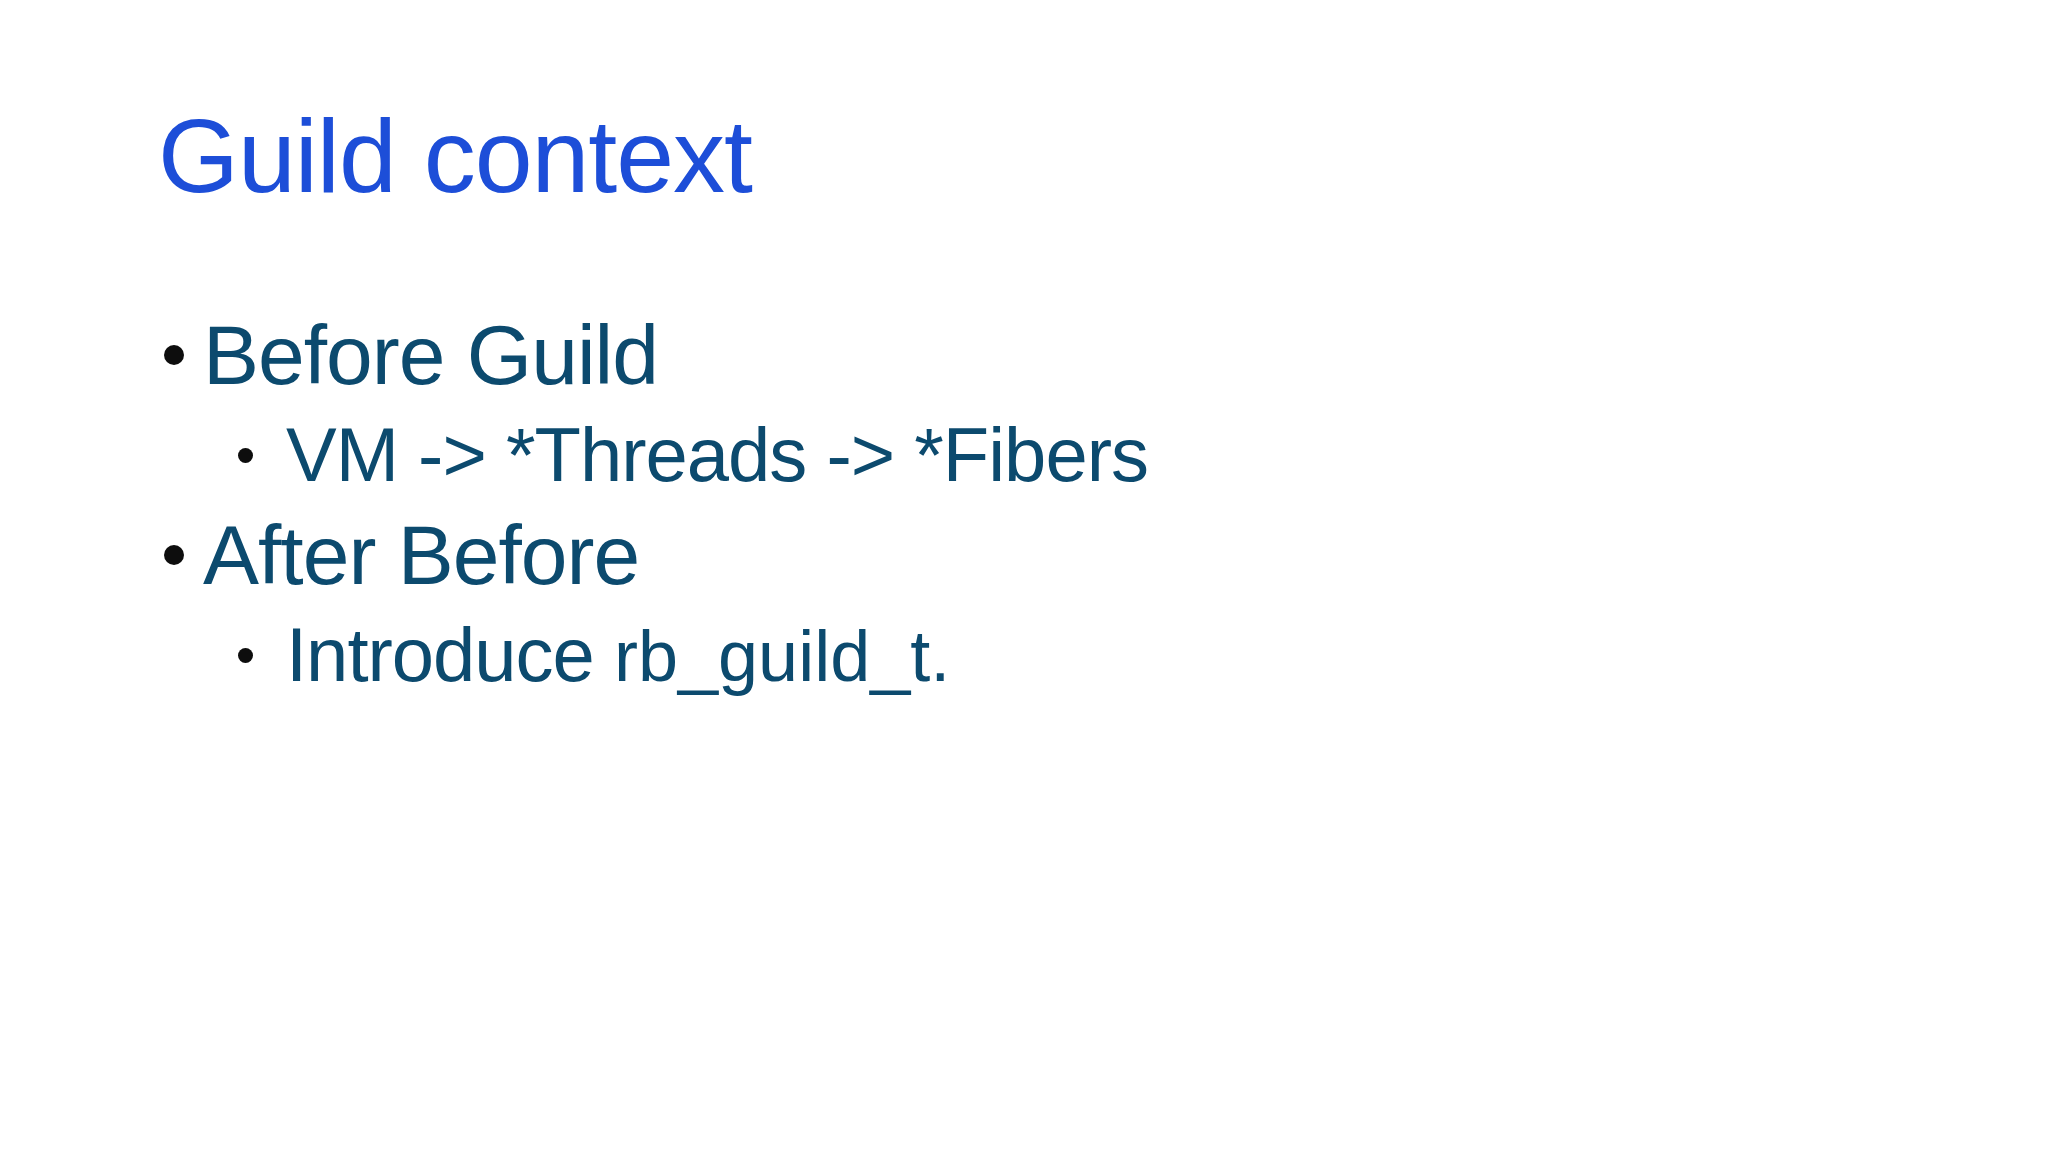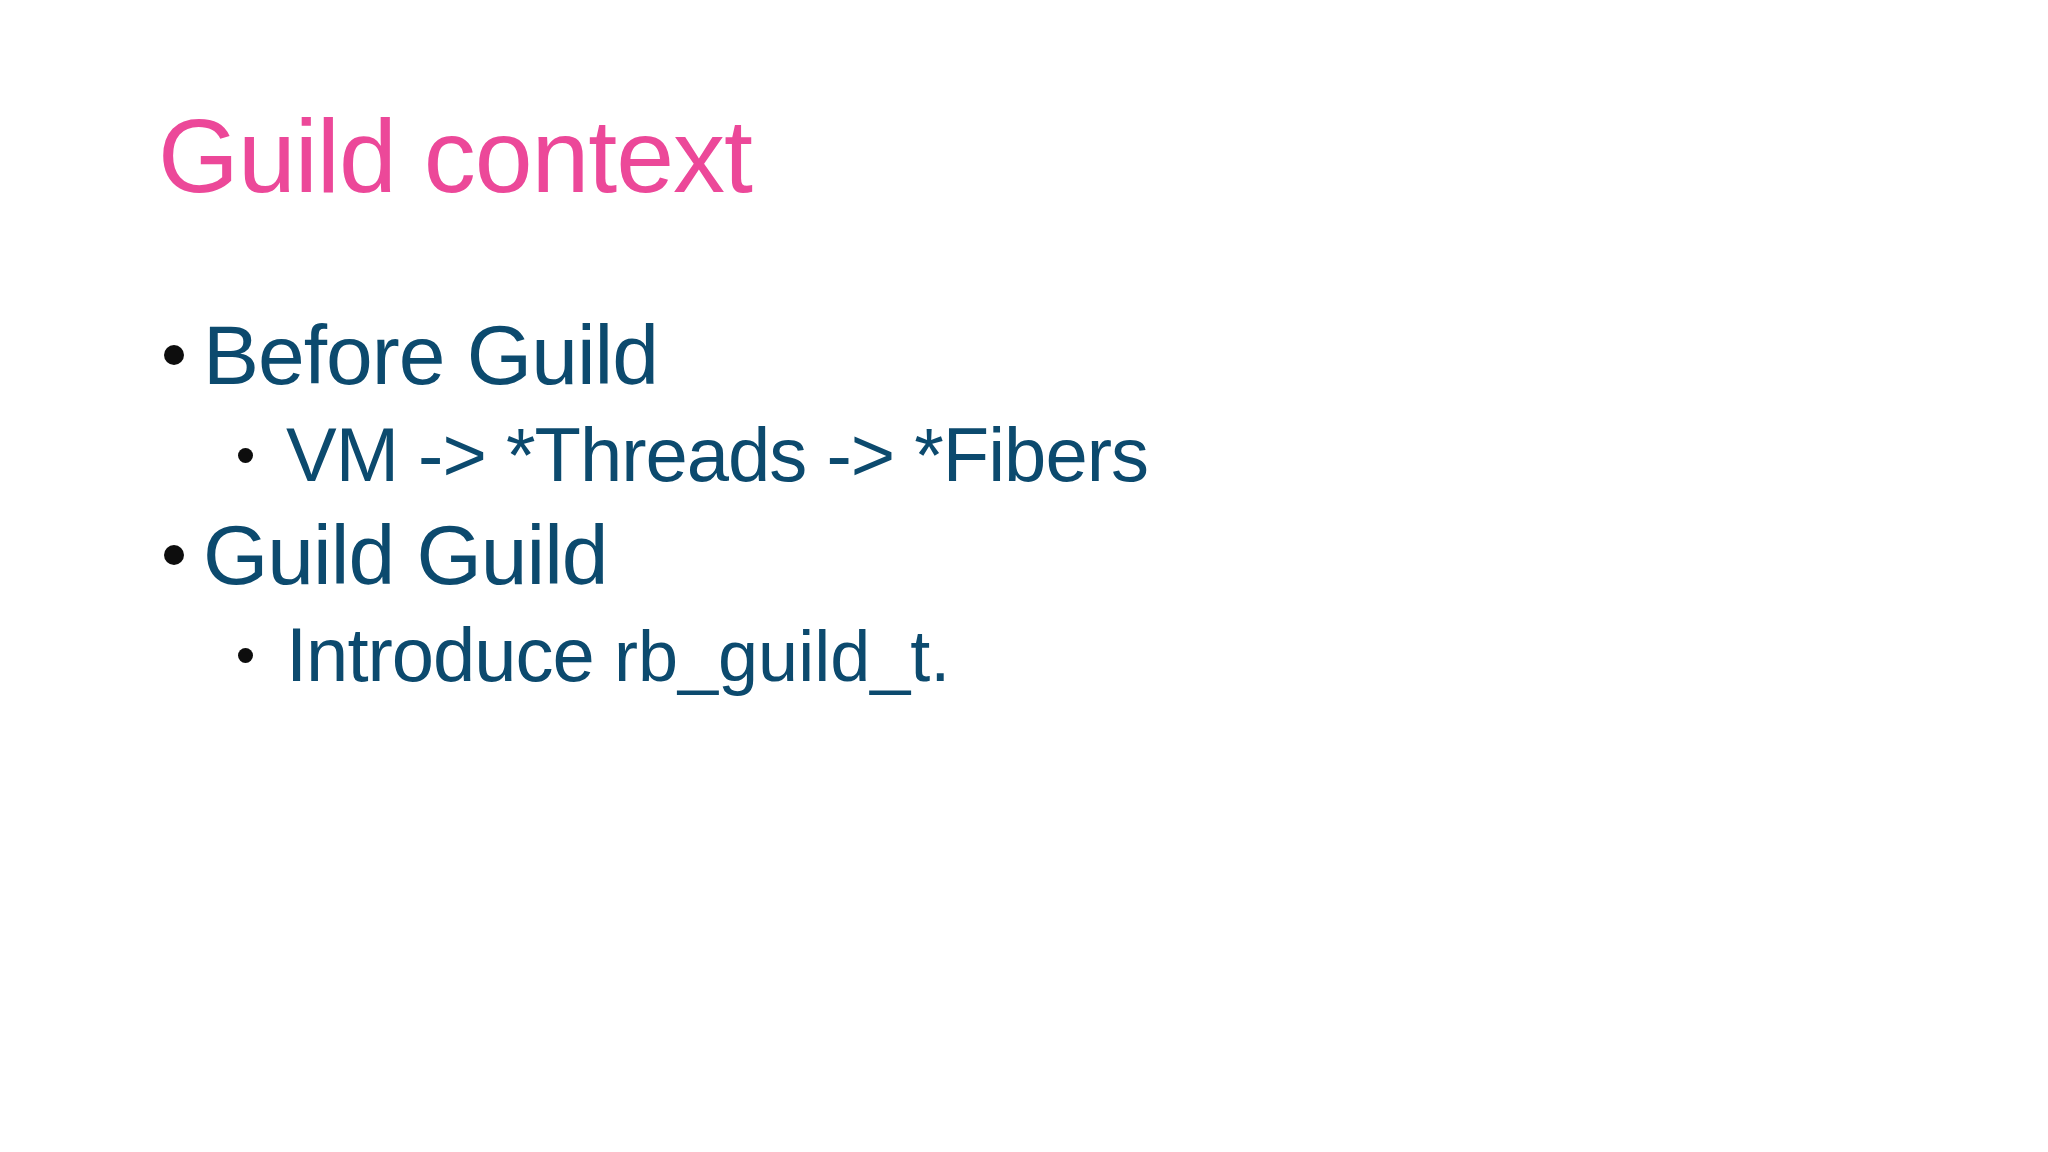--- a/index.html
+++ b/index.html
@@ -16,21 +16,21 @@
     height: 1152px;
     background: #ffffff;
   }
   .title {
     position: absolute;
     left: 158px;
     top: 104px;
     font-size: 104px;
     font-weight: 300;
     letter-spacing: -1px;
-    color: #ec4899;
+    color: #1d4ed8;
     line-height: 1;
     white-space: pre;
   }
   .bullets {
     position: absolute;
     left: 164px;
     top: 305px;
     width: 1750px;
   }
   .row {
@@ -75,21 +75,21 @@
       <span class="txt">Before Guild</span>
     </div>
 
     <div class="row l2">
       <span class="dot"></span>
       <span class="txt">VM -&gt; *Threads -&gt; *Fibers</span>
     </div>
 
     <div class="row l1">
       <span class="dot"></span>
-      <span class="txt">Guild Guild</span>
+      <span class="txt">After Before</span>
     </div>
 
 
     <div class="row l2">
       <span class="dot"></span>
       <span class="txt"><span>Introduce </span><span class="mono">rb_guild_t.</span></span>
     </div>
 
   </div>
 </div>

